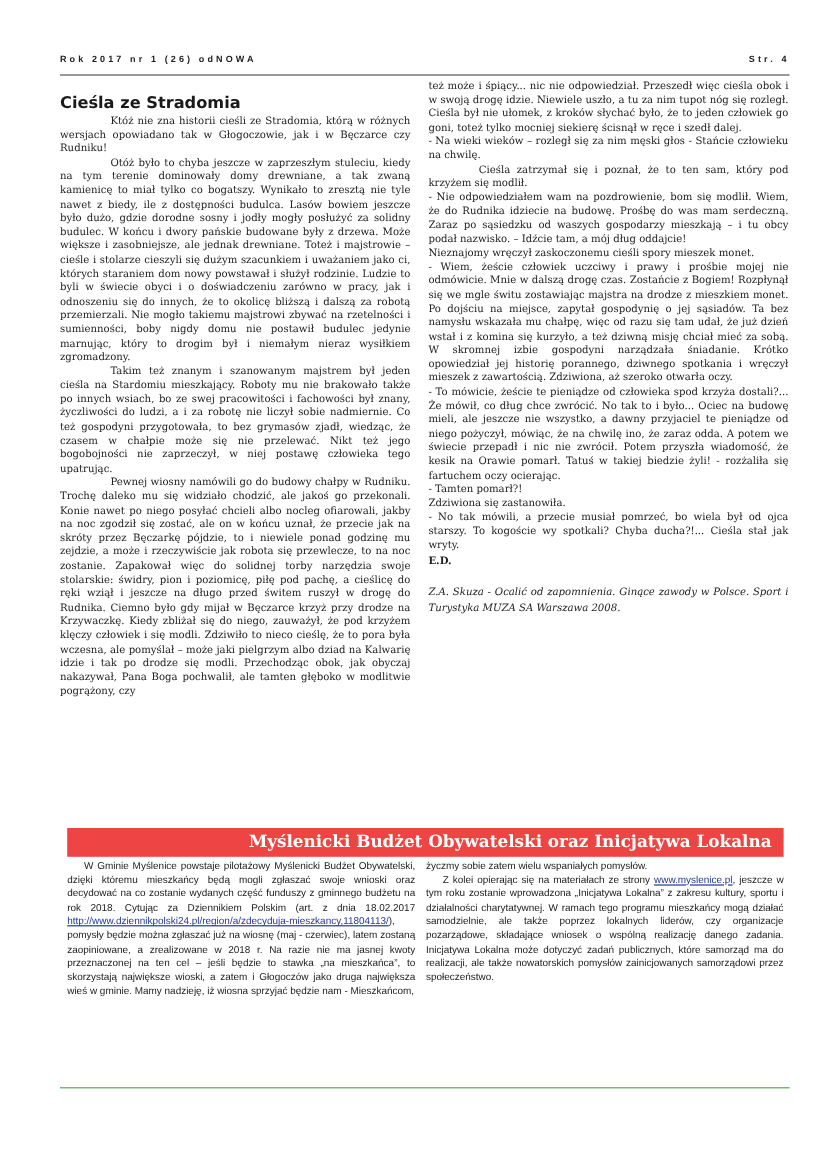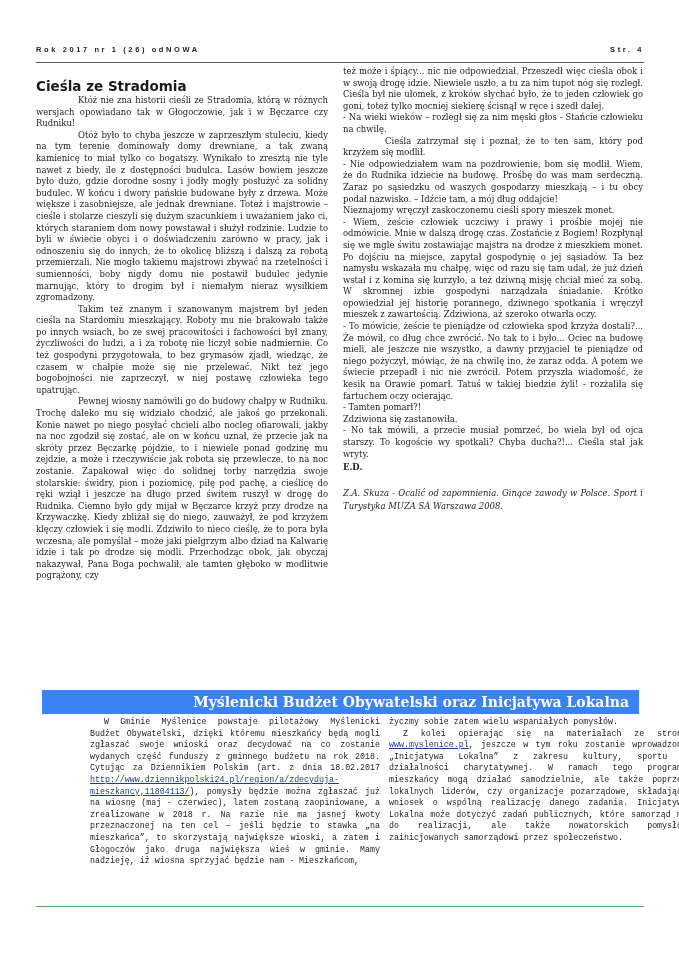--- a/index.html
+++ b/index.html
@@ -1,39 +1,39 @@
 <!DOCTYPE html>
 <html><head>
 <meta charset="utf-8">
 <style>
   html, body { margin: 0; padding: 0; background: #ffffff; }
   body { width: 679px; height: 960px; position: relative; overflow: hidden; }
-  .page { position: absolute; left: 0; top: 0; width: 546px; height: 960px; border-radius: 10px; }
+  .page { position: absolute; left: 14px; top: 0; width: 546px; height: 960px; border-radius: 10px; }
   .hdr { position: absolute; left: 36px; top: 45px; width: 608px; height: 14px;
     font-family: "Liberation Sans", sans-serif; font-weight: bold; font-size: 7.5px;
     letter-spacing: 2.6px; color: #222; }
   .hdr .l { position: absolute; left: 0; top: 0; }
   .hdr .r { position: absolute; right: 0; top: 0; }
   .hdr-rule { position: absolute; left: 36px; top: 62px; width: 608px; height: 1px; background: #555; }
   .col { position: absolute; font-family: "DejaVu Serif", serif; font-size: 8.45px; line-height: 11.6px;
     color: #222; text-align: justify; }
   .col-left { left: 36px; top: 66px; width: 292px; }
   .col-right { left: 343px; top: 66px; width: 300px; }
   h1.title { font-family: "DejaVu Sans", sans-serif; font-weight: bold; font-size: 13.5px;
     margin: 12px 0 1px 0; color: #1a1a1a; line-height: 16px; }
   p { margin: 0; }
   .ind { text-indent: 42px; }
   .ind2 { text-indent: 14px; }
   .sig { text-align: left; font-weight: bold; margin-top: 2px; }
   .src { font-style: italic; line-height: 13px; margin-top: 13px; text-align: justify; }
-  .banner { position: absolute; left: 42px; top: 690px; width: 597px; height: 24px; background: #3b82f6;
+  .banner { position: absolute; left: 42px; top: 690px; width: 597px; height: 24px; background: #ef4444;
     color: #fff; font-family: "DejaVu Serif", serif; font-weight: bold; font-size: 14px;
     line-height: 24px; text-align: right; padding-right: 10px; box-sizing: border-box; }
-  .bcol { position: absolute; font-family: Liberation Mono, monospace; font-size: 8.3px; line-height: 11.6px;
-    color: #222; text-align: justify; margin-left: 48px; }
+  .bcol { position: absolute; font-family: Liberation Sans, sans-serif; font-size: 8.3px; line-height: 11.6px;
+    color: #222; text-align: justify; }
   .bcol-left { left: 42px; top: 716px; width: 290px; }
   .bcol-right { left: 341px; top: 716px; width: 298px; }
   .lnk { color: #1f3a93; text-decoration: underline; }
   .ftr-rule { position: absolute; left: 36px; top: 906px; width: 608px; height: 1px; background: #4caf50; }
   .ftr { position: absolute; left: 36px; top: 911px; width: 608px; text-align: center;
     font-family: "Liberation Sans", sans-serif; font-weight: bold; font-size: 10px; color: #2e8b3a; }
 </style>
 </head>
 <body>
 

